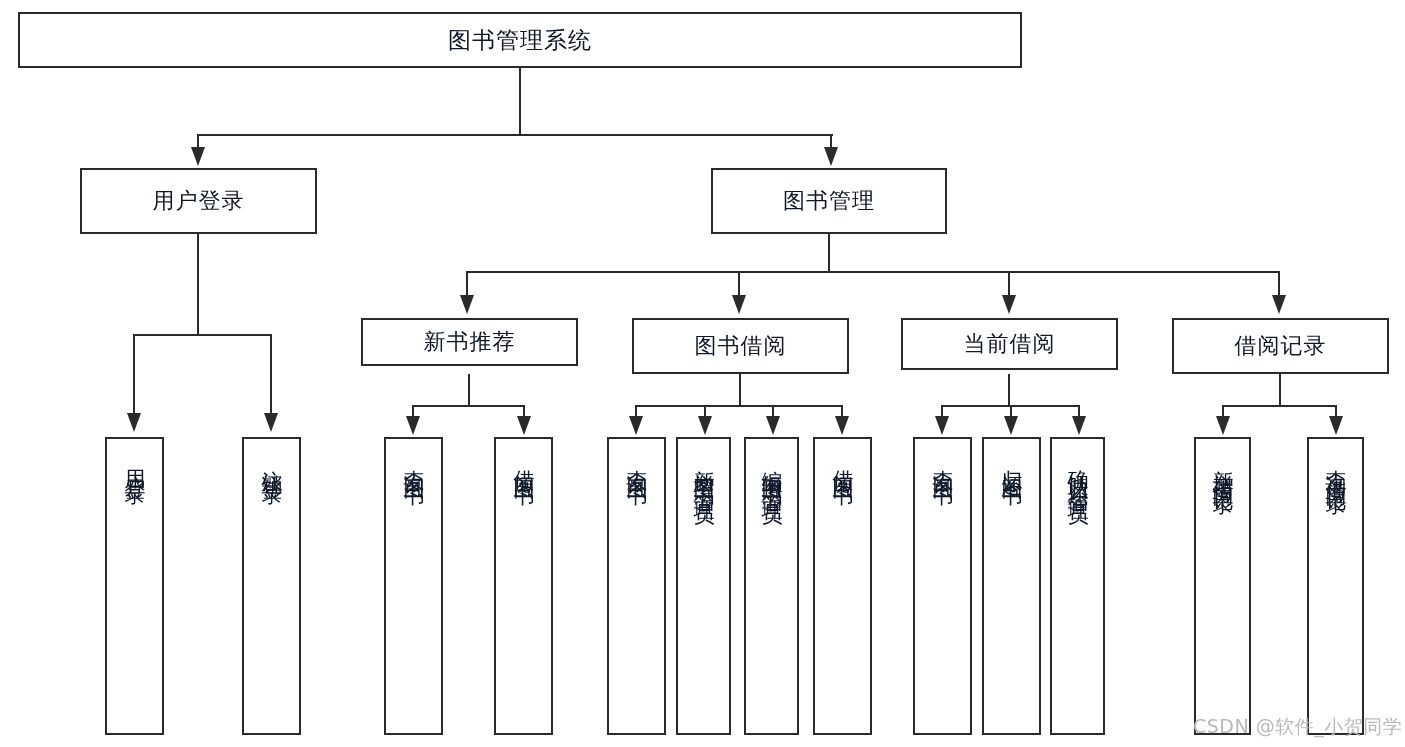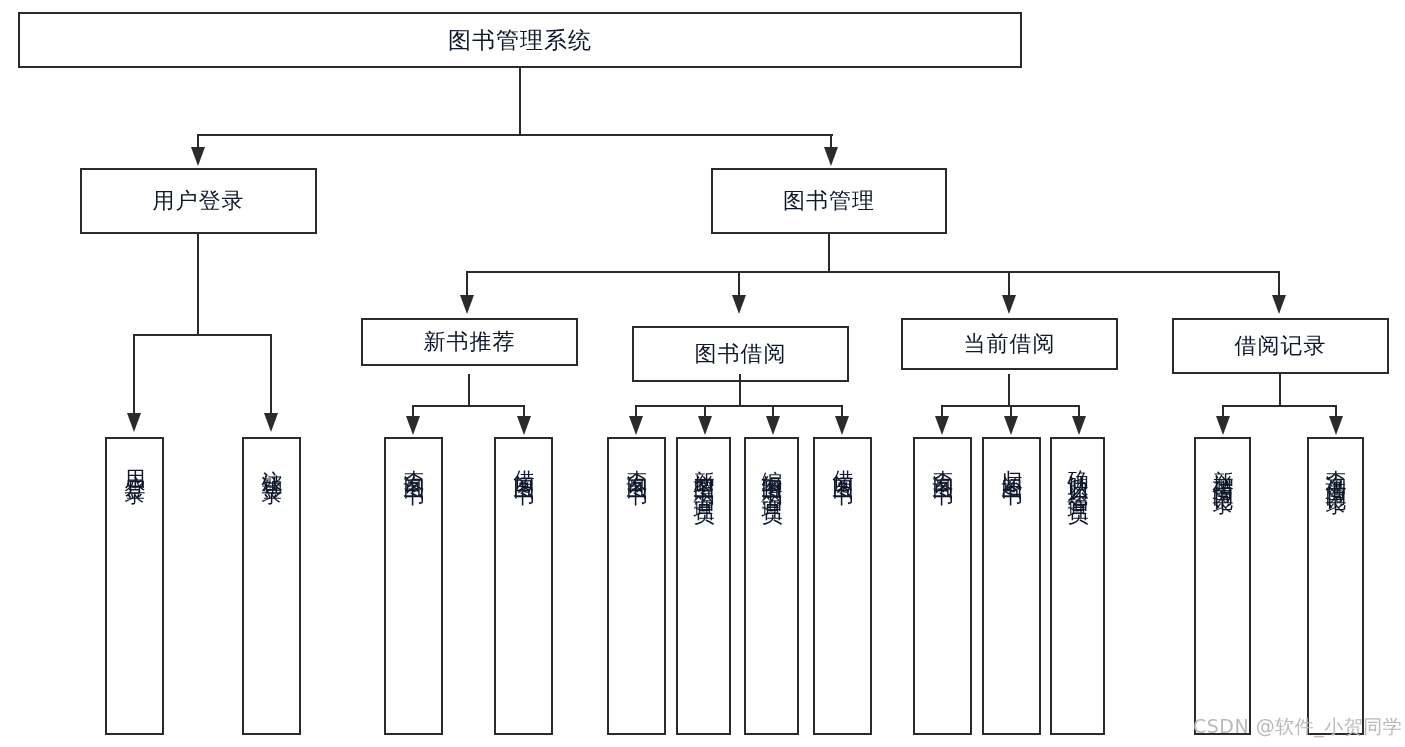--- a/index.html
+++ b/index.html
@@ -108,21 +108,21 @@
   <div class="seg vline" style="left:738px;top:271px;height:28px;"></div>
   <div class="arrow" style="left:732px;top:295px;"></div>
   <div class="seg vline" style="left:1008px;top:271px;height:28px;"></div>
   <div class="arrow" style="left:1002px;top:295px;"></div>
   <div class="seg vline" style="left:1278px;top:271px;height:28px;"></div>
   <div class="arrow" style="left:1272px;top:295px;"></div>
 
   <div class="node h" style="left:361px;top:318px;width:217px;height:48px;">
     <span>新书推荐</span>
   </div>
-  <div class="node h" style="left:632px;top:318px;width:217px;height:56px;margin-top:8px;">
+  <div class="node h" style="left:632px;top:318px;width:217px;height:56px;">
     <span>图书借阅</span>
   </div>
   <div class="node h" style="left:901px;top:318px;width:217px;height:52px;">
     <span>当前借阅</span>
   </div>
   <div class="node h" style="left:1172px;top:318px;width:217px;height:56px;">
     <span>借阅记录</span>
   </div>
 
   <div class="seg vline" style="left:468px;top:374px;height:33px;"></div>

